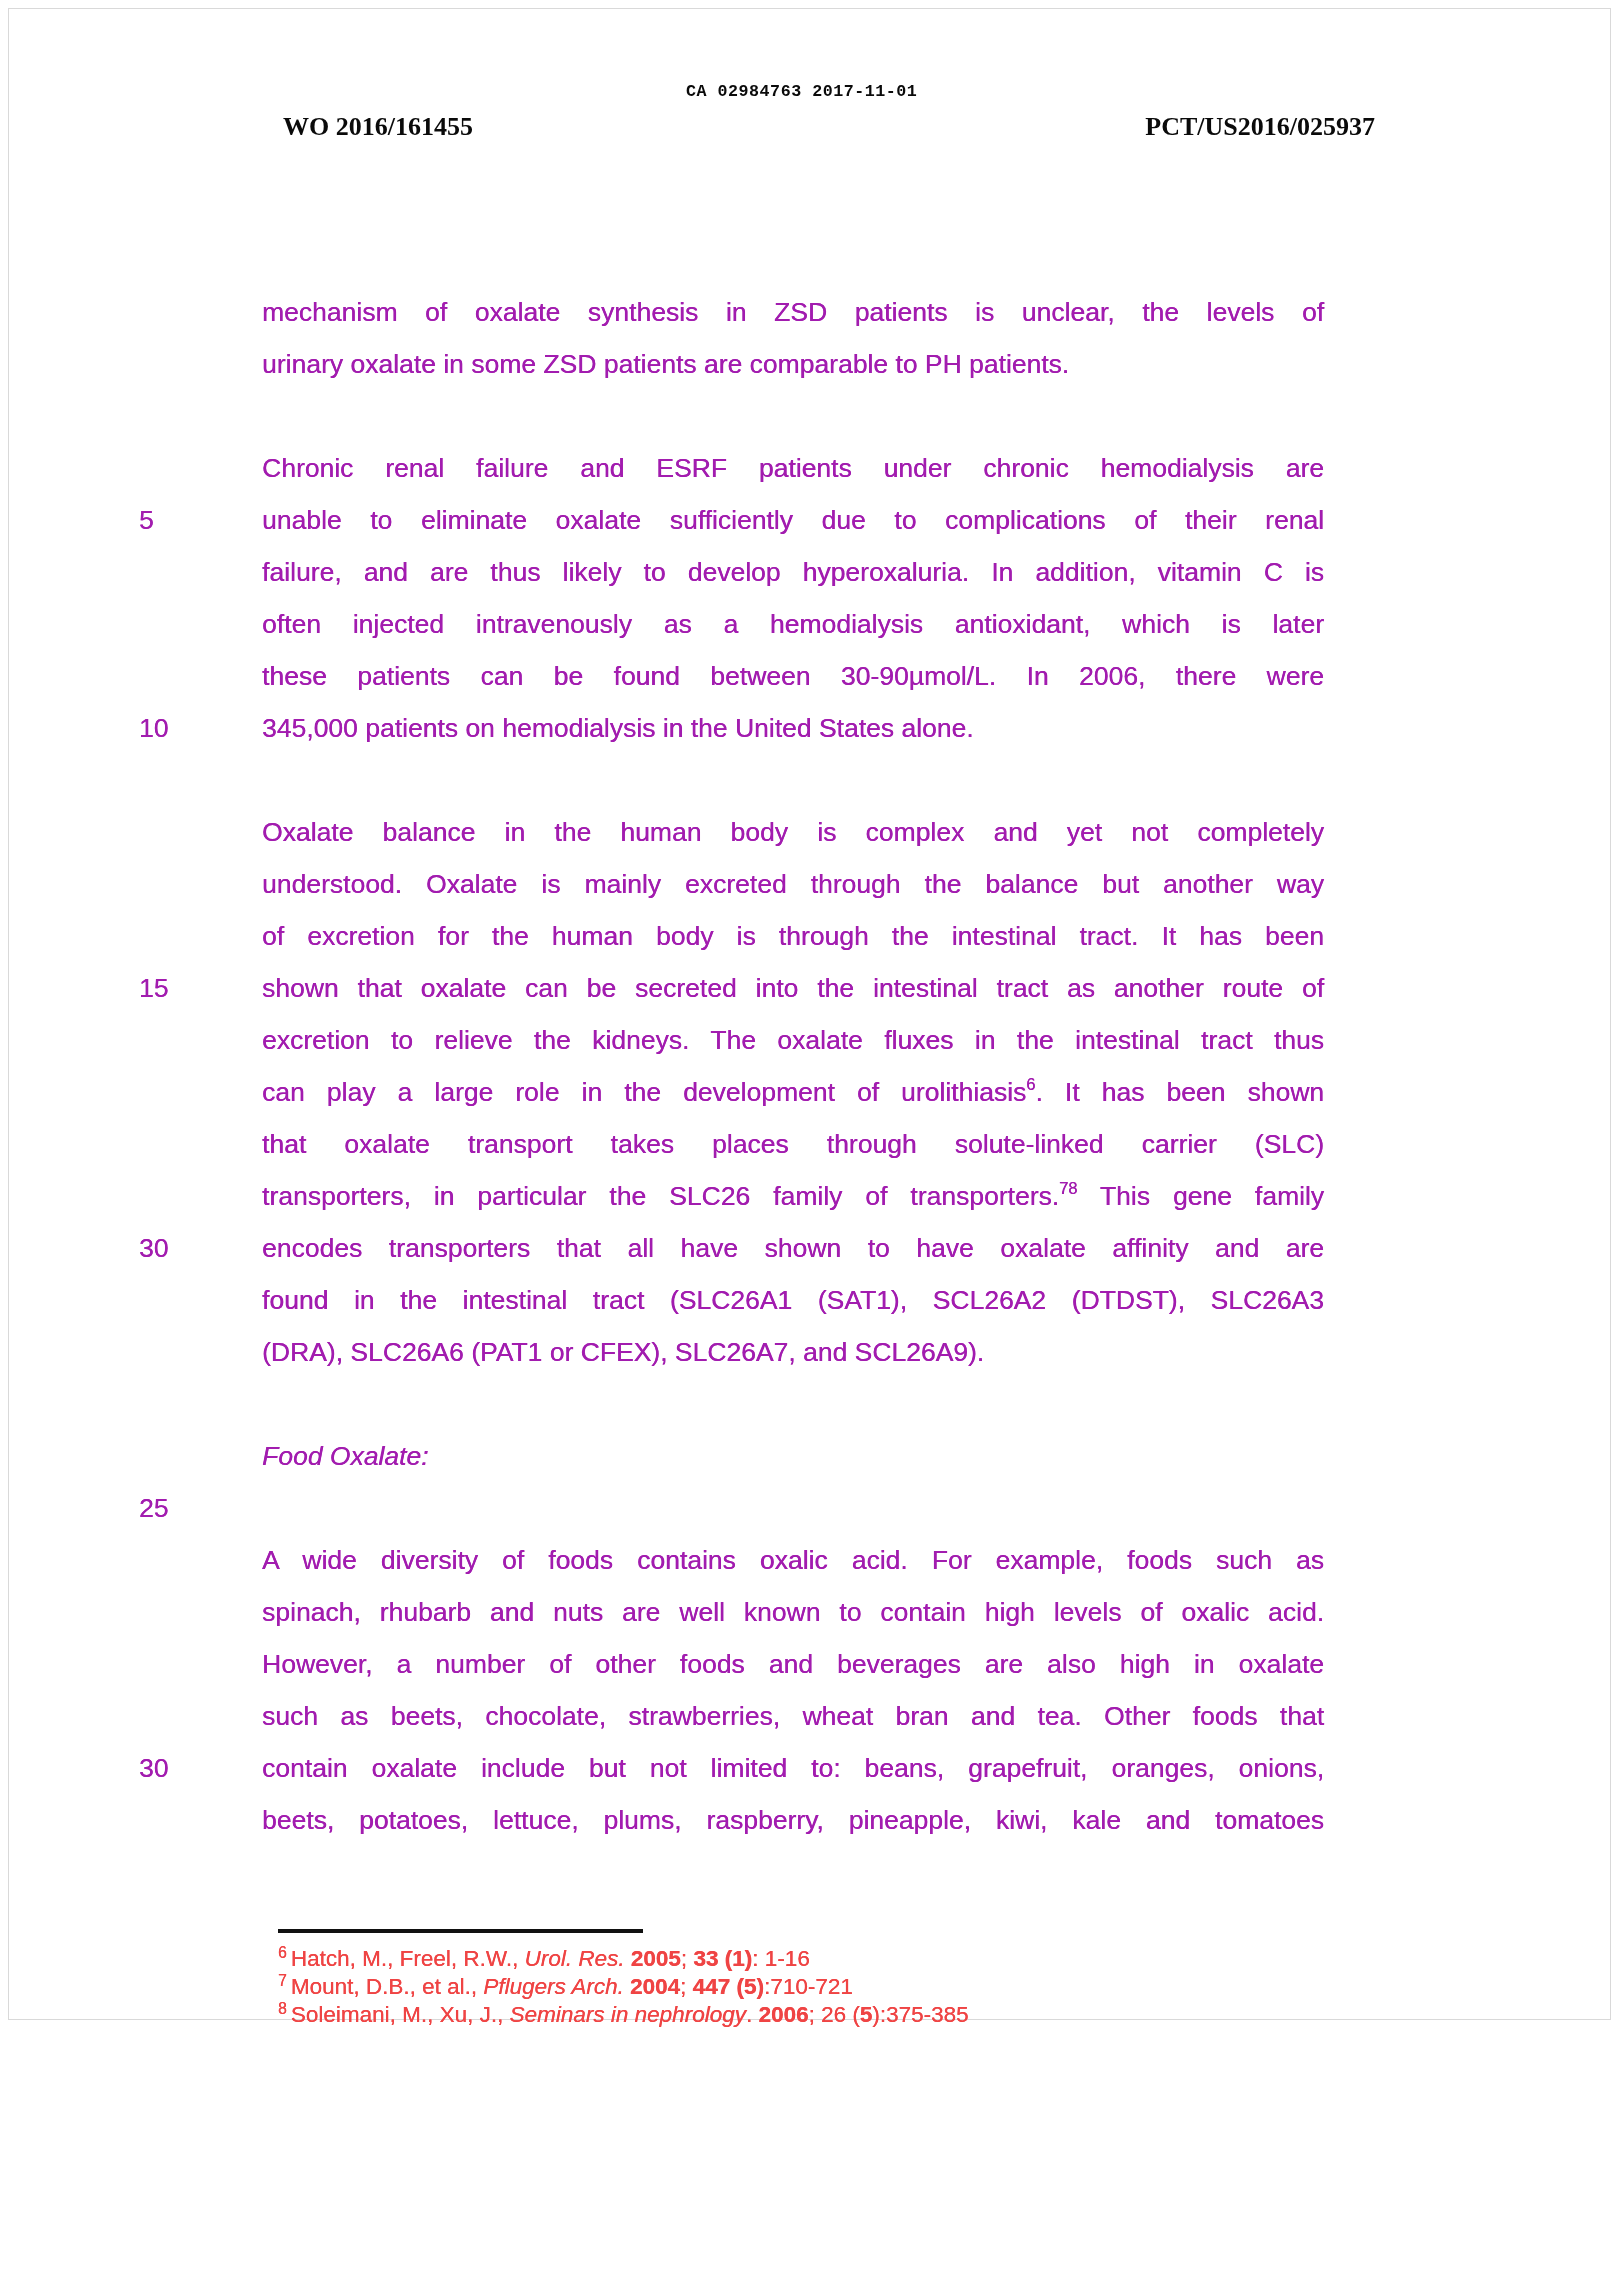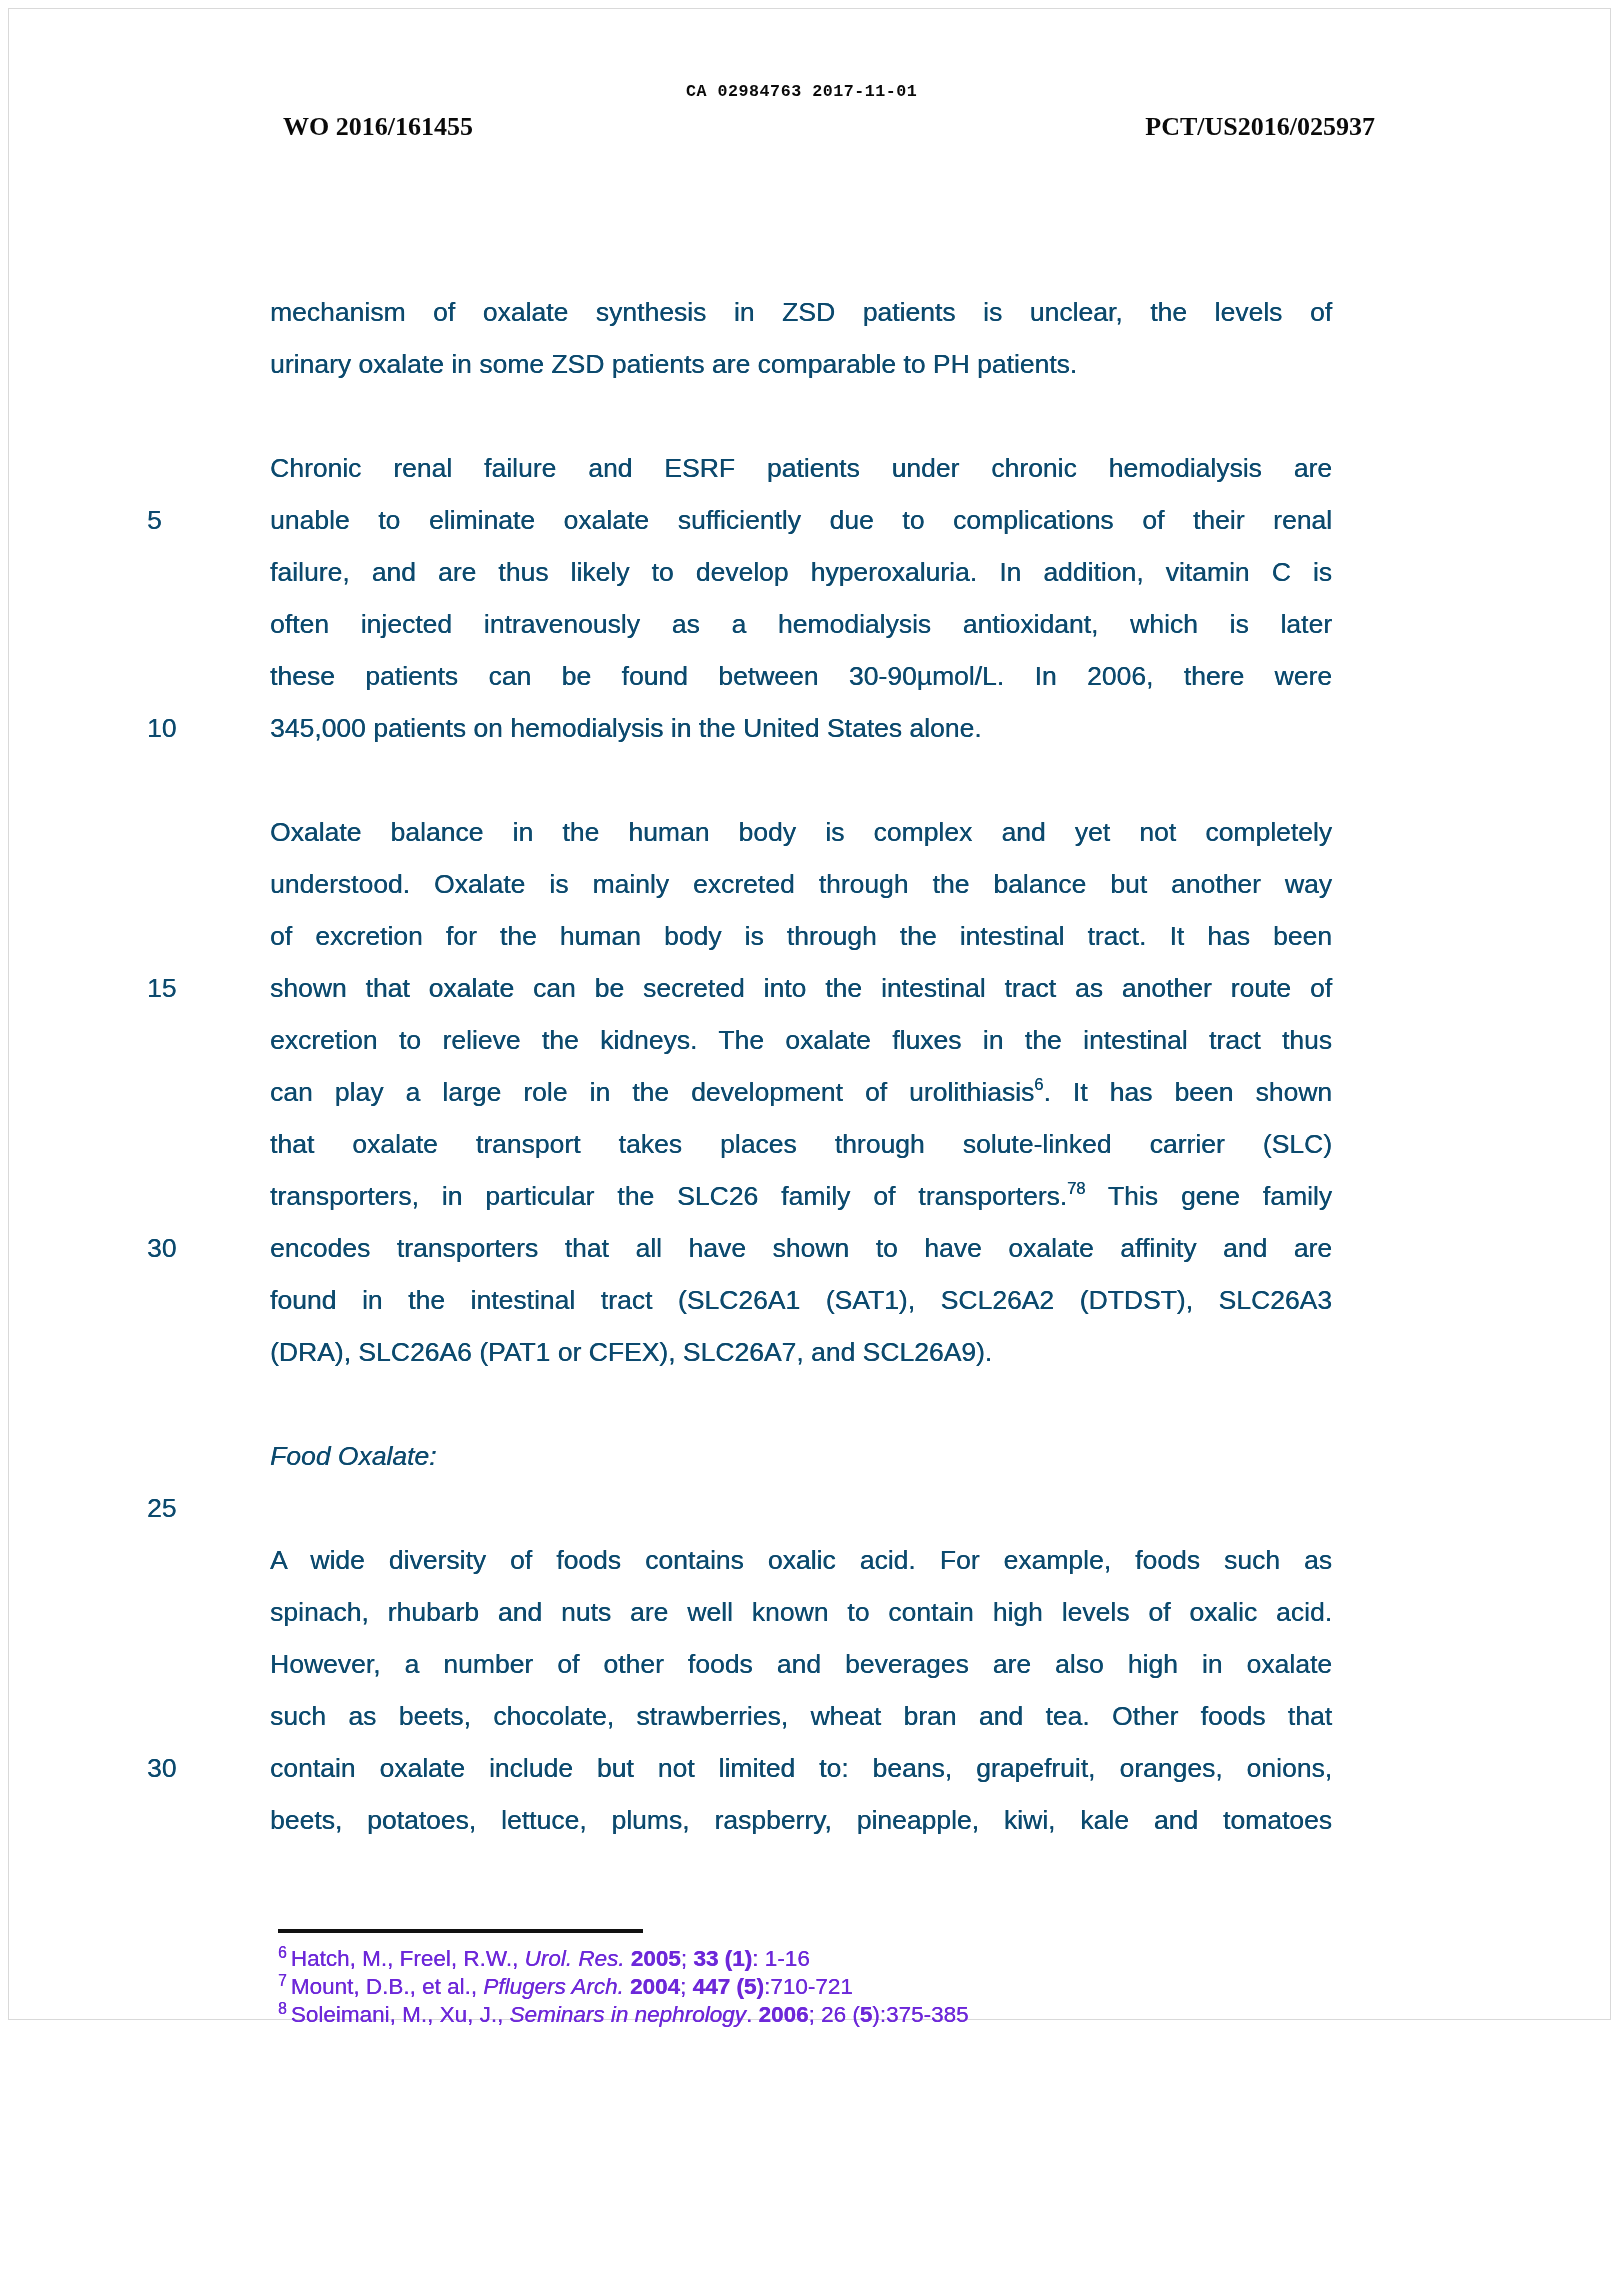--- a/index.html
+++ b/index.html
@@ -43,25 +43,25 @@
     font-size: 26px;
     white-space: nowrap;
     margin-left: 48px;
   }
   .pub-no { left: 235px; }
   .app-no { right: 244px; }
 
   
   .body-text {
     position: absolute;
-    left: 270px;
+    left: 262px;
     top: 286px;
     width: 1062px;
     font-size: 26.5px;
-    color: #0c4a6e;
+    color: #a21caf;
     text-shadow: 0.3px 0 0 currentColor;
   }
   .block { margin-top: 52px; }
   .block:first-child { margin-top: 0; }
   .block.spacer { margin-top: 0; }
   .block.spacer + .block { margin-top: 0; }
 
   .line {
     position: relative;
     height: 52px;
@@ -105,21 +105,21 @@
     height: 3.9px;
     background: #111111;
   }
   .footnotes {
     position: absolute;
     left: 278px;
     top: 1945px;
     width: 1062px;
     font-size: 22.5px;
     line-height: 28px;
-    color: #6d28d9;
+    color: #ef4444;
     text-shadow: 0.3px 0 0 currentColor;
   }
   .footnote { white-space: nowrap; }
   .footnote sup {
     font-size: 70%;
     line-height: 0;
     vertical-align: 7.8px;
     margin-right: 3.9px;
   }
 

